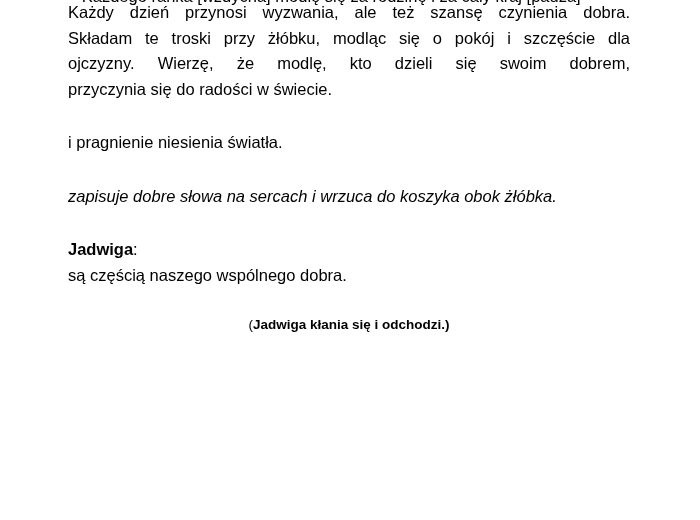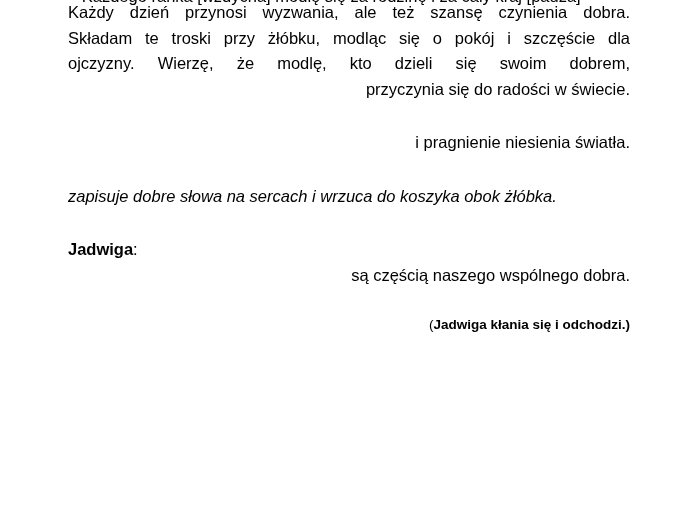--- a/index.html
+++ b/index.html
@@ -22,28 +22,28 @@
     top: -16px;
     left: 68px;
     width: 562px;
     white-space: nowrap;
     overflow: hidden;
     text-align: justify;
   }
   .block { margin: 0 0 28px 0; }
   .block.first { }
   .ln { text-align: justify; text-align-last: justify; }
-  .ln-last { text-align: right; }
+  .ln-last { text-align: left; }
   .speaker { font-weight: bold; }
   .italic-line { font-style: italic; text-align: left; margin-top: 16px; }
   .stage-direction {
     margin-top: 15px;
     font-size: 13.5px;
     line-height: 18px;
-    text-align: right;
+    text-align: center;
   }
   .stage-bold { font-weight: bold; }
 </style>
 </head>
 <body>
 
 <div class="page">
 
   <div class="cutline">– Każdego ranka [wzdycha] modlę się za rodzinę i za cały kraj [pauza]</div>
 

